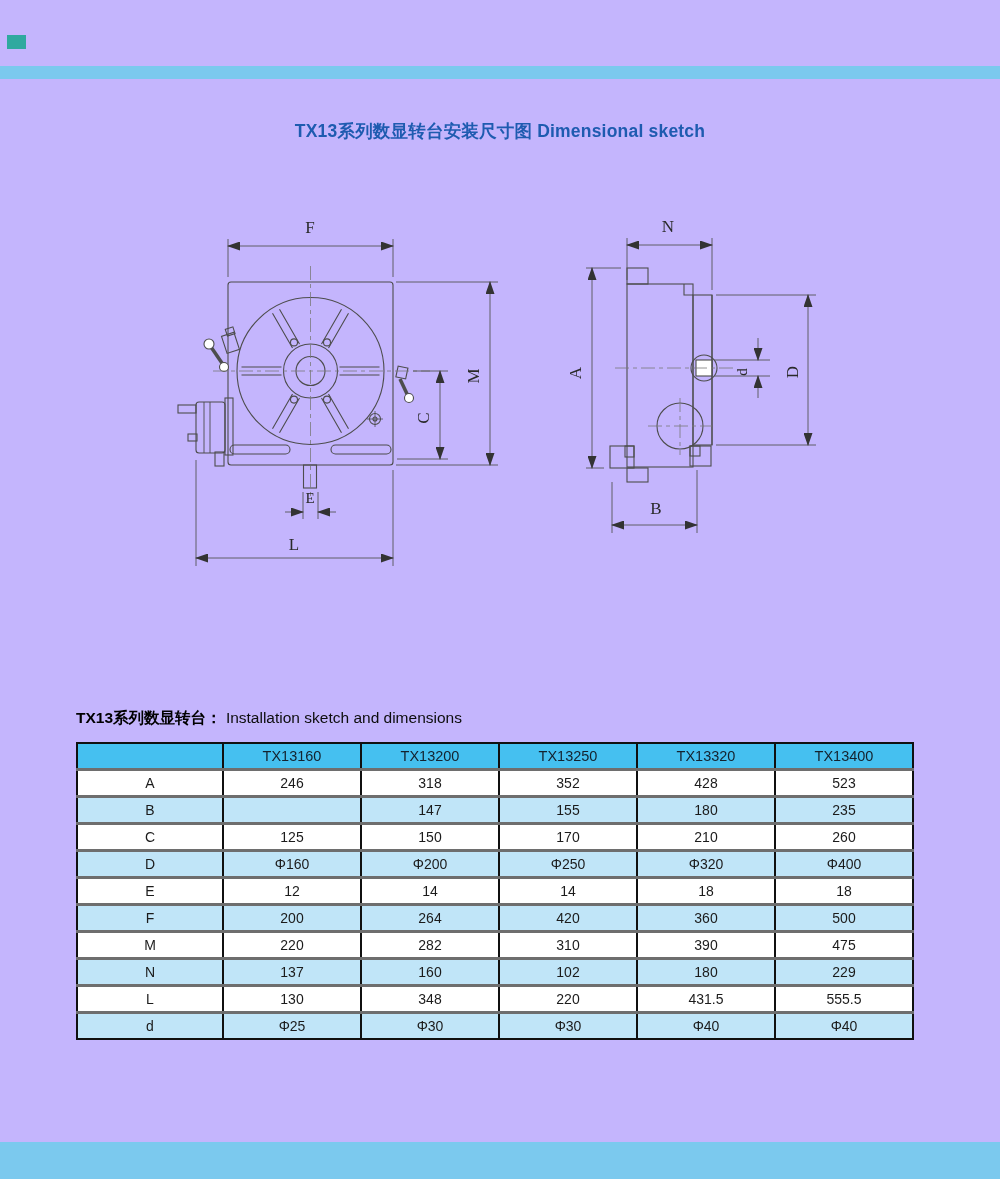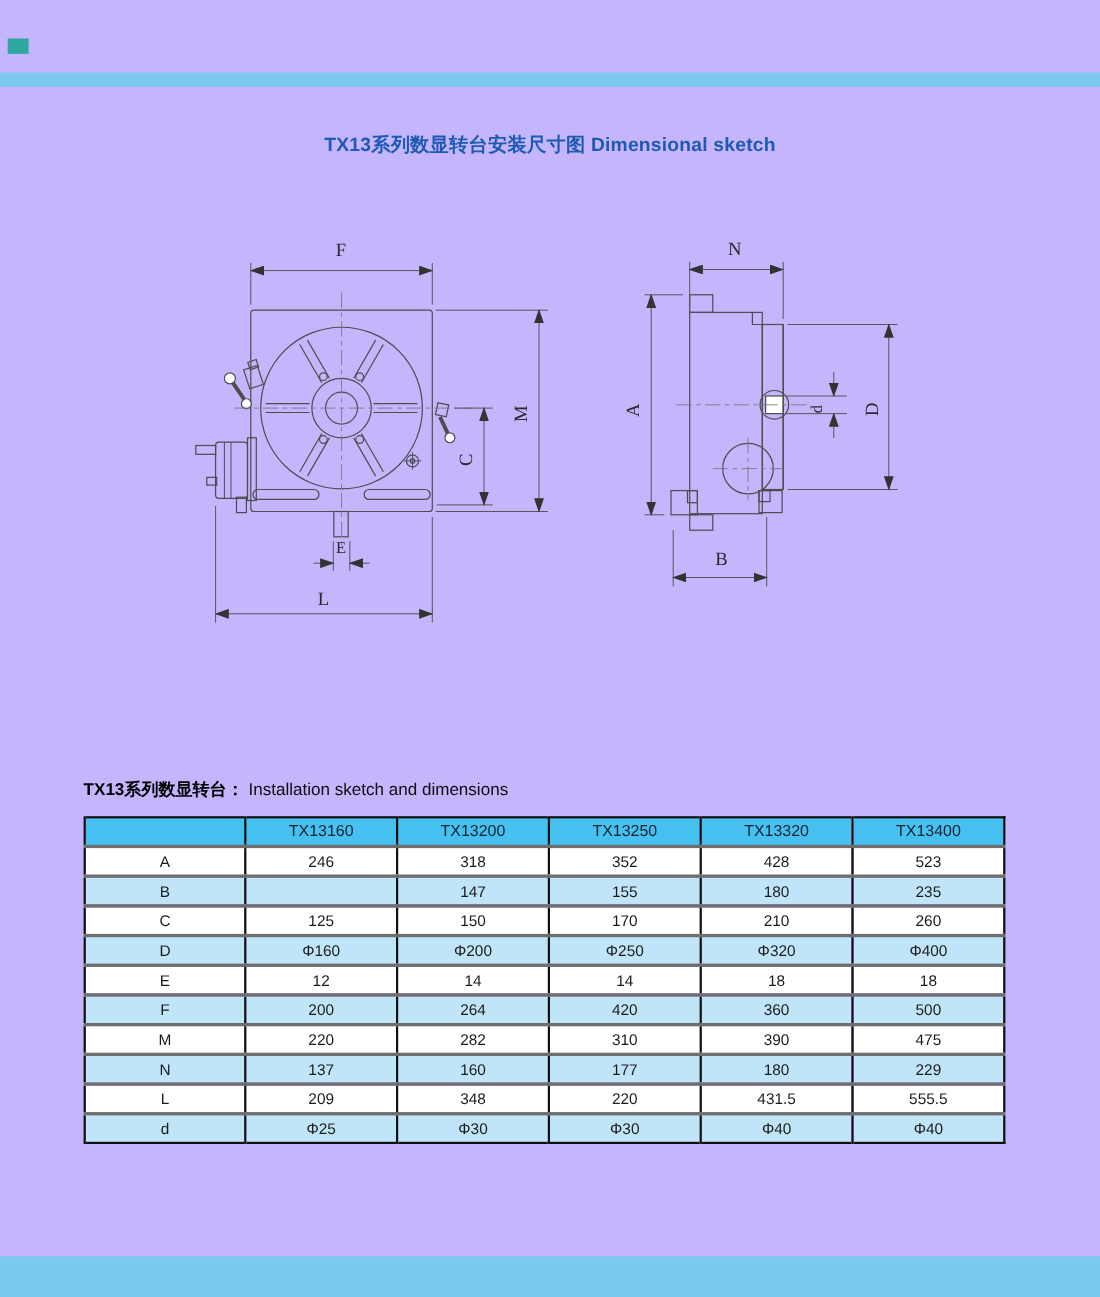--- a/index.html
+++ b/index.html
@@ -243,27 +243,27 @@
             <td>220</td>
             <td>282</td>
             <td>310</td>
             <td>390</td>
             <td>475</td>
           </tr>
           <tr>
             <td>N</td>
             <td>137</td>
             <td>160</td>
-            <td>177</td>
+            <td>102</td>
             <td>180</td>
             <td>229</td>
           </tr>
           <tr>
             <td>L</td>
-            <td>209</td>
+            <td>130</td>
             <td>348</td>
             <td>220</td>
             <td>431.5</td>
             <td>555.5</td>
           </tr>
           <tr>
             <td>d</td>
             <td>Φ25</td>
             <td>Φ30</td>
             <td>Φ30</td>

